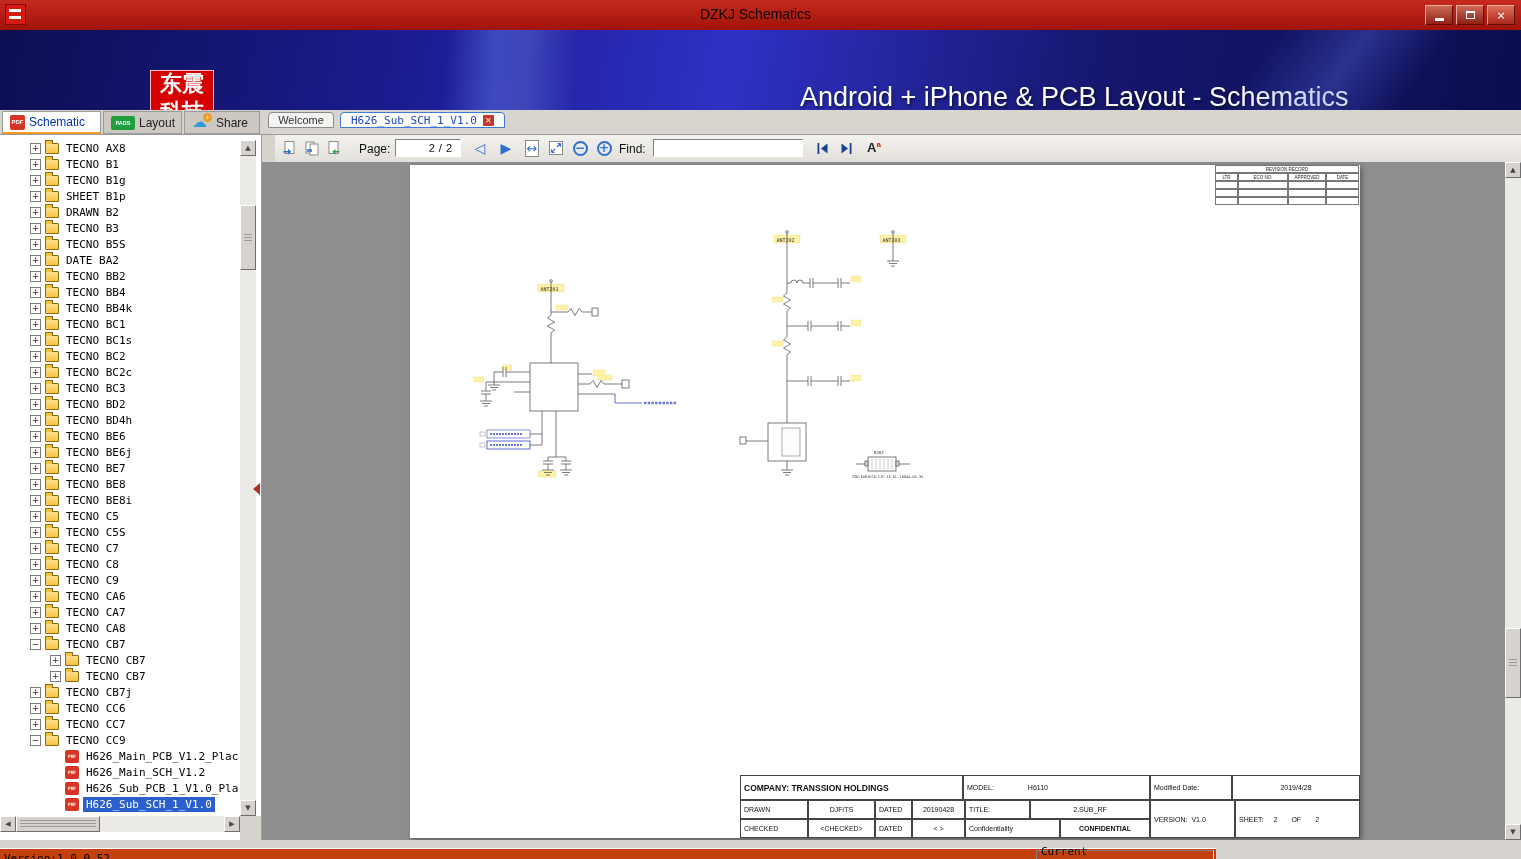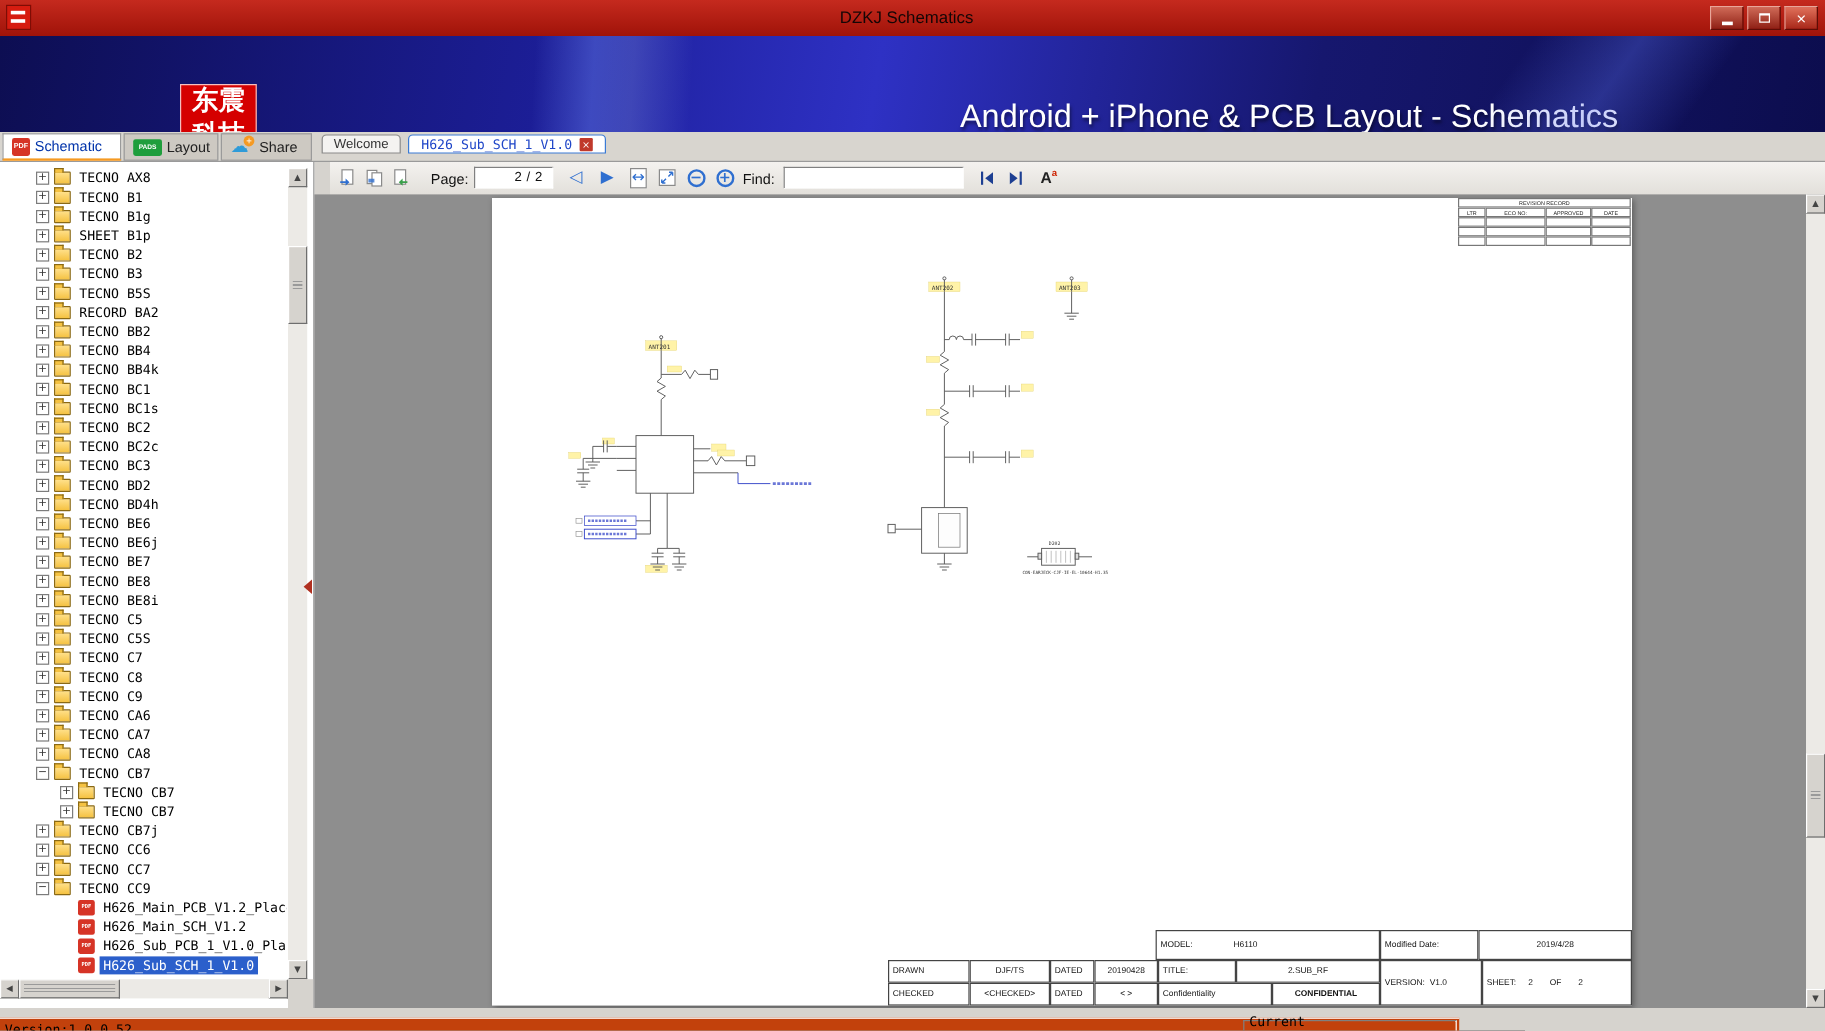--- a/index.html
+++ b/index.html
@@ -285,39 +285,39 @@
         <div class="tree-row" style="padding-left: 30px;">
     <span class="toggle">+</span>
     <span class="folder"></span>
 
     <span class="tree-label">SHEET B1p</span>
   </div>
         <div class="tree-row" style="padding-left: 30px;">
     <span class="toggle">+</span>
     <span class="folder"></span>
 
-    <span class="tree-label">TECNO B2</span>
+    <span class="tree-label">DRAWN B2</span>
   </div>
         <div class="tree-row" style="padding-left: 30px;">
     <span class="toggle">+</span>
     <span class="folder"></span>
 
     <span class="tree-label">TECNO B3</span>
   </div>
         <div class="tree-row" style="padding-left: 30px;">
     <span class="toggle">+</span>
     <span class="folder"></span>
 
     <span class="tree-label">TECNO B5S</span>
   </div>
         <div class="tree-row" style="padding-left: 30px;">
     <span class="toggle">+</span>
     <span class="folder"></span>
 
-    <span class="tree-label">RECORD BA2</span>
+    <span class="tree-label">DATE BA2</span>
   </div>
         <div class="tree-row" style="padding-left: 30px;">
     <span class="toggle">+</span>
     <span class="folder"></span>
 
     <span class="tree-label">TECNO BB2</span>
   </div>
         <div class="tree-row" style="padding-left: 30px;">
     <span class="toggle">+</span>
     <span class="folder"></span>
@@ -718,20 +718,21 @@
         </g>
 
         <text x="130.5" y="125.5" font-size="5" fill="#333">ANT201</text>
         <text x="366.5" y="76.5" font-size="5" fill="#333">ANT202</text>
         <text x="472.5" y="76.5" font-size="5" fill="#333">ANT203</text>
         <text x="464" y="289" font-size="4" fill="#333">D202</text>
         <text x="442" y="313" font-size="3.6" fill="#333">CON-EARJECK-CJF-IE-EL-10644-H1.35</text>
       </svg>
 
       <div class="tb">
+        <div class="tb-cell tb-bold" style="left:0;top:0;width:223px;height:25px">COMPANY: TRANSSION HOLDINGS</div>
         <div class="tb-cell" style="left:223px;top:0;width:187px;height:25px">
           <span>MODEL:</span>
           <span style="margin-left:30px">H6110</span>
         </div>
         <div class="tb-cell" style="left:410px;top:0;width:82px;height:25px">Modified Date:</div>
         <div class="tb-cell tb-center" style="left:492px;top:0;width:128px;height:25px">2019/4/28</div>
 
         <div class="tb-cell" style="left:0;top:25px;width:68px;height:19px">DRAWN</div>
         <div class="tb-cell tb-center" style="left:68px;top:25px;width:67px;height:19px">DJF/TS</div>
         <div class="tb-cell" style="left:135px;top:25px;width:37px;height:19px">DATED</div>

